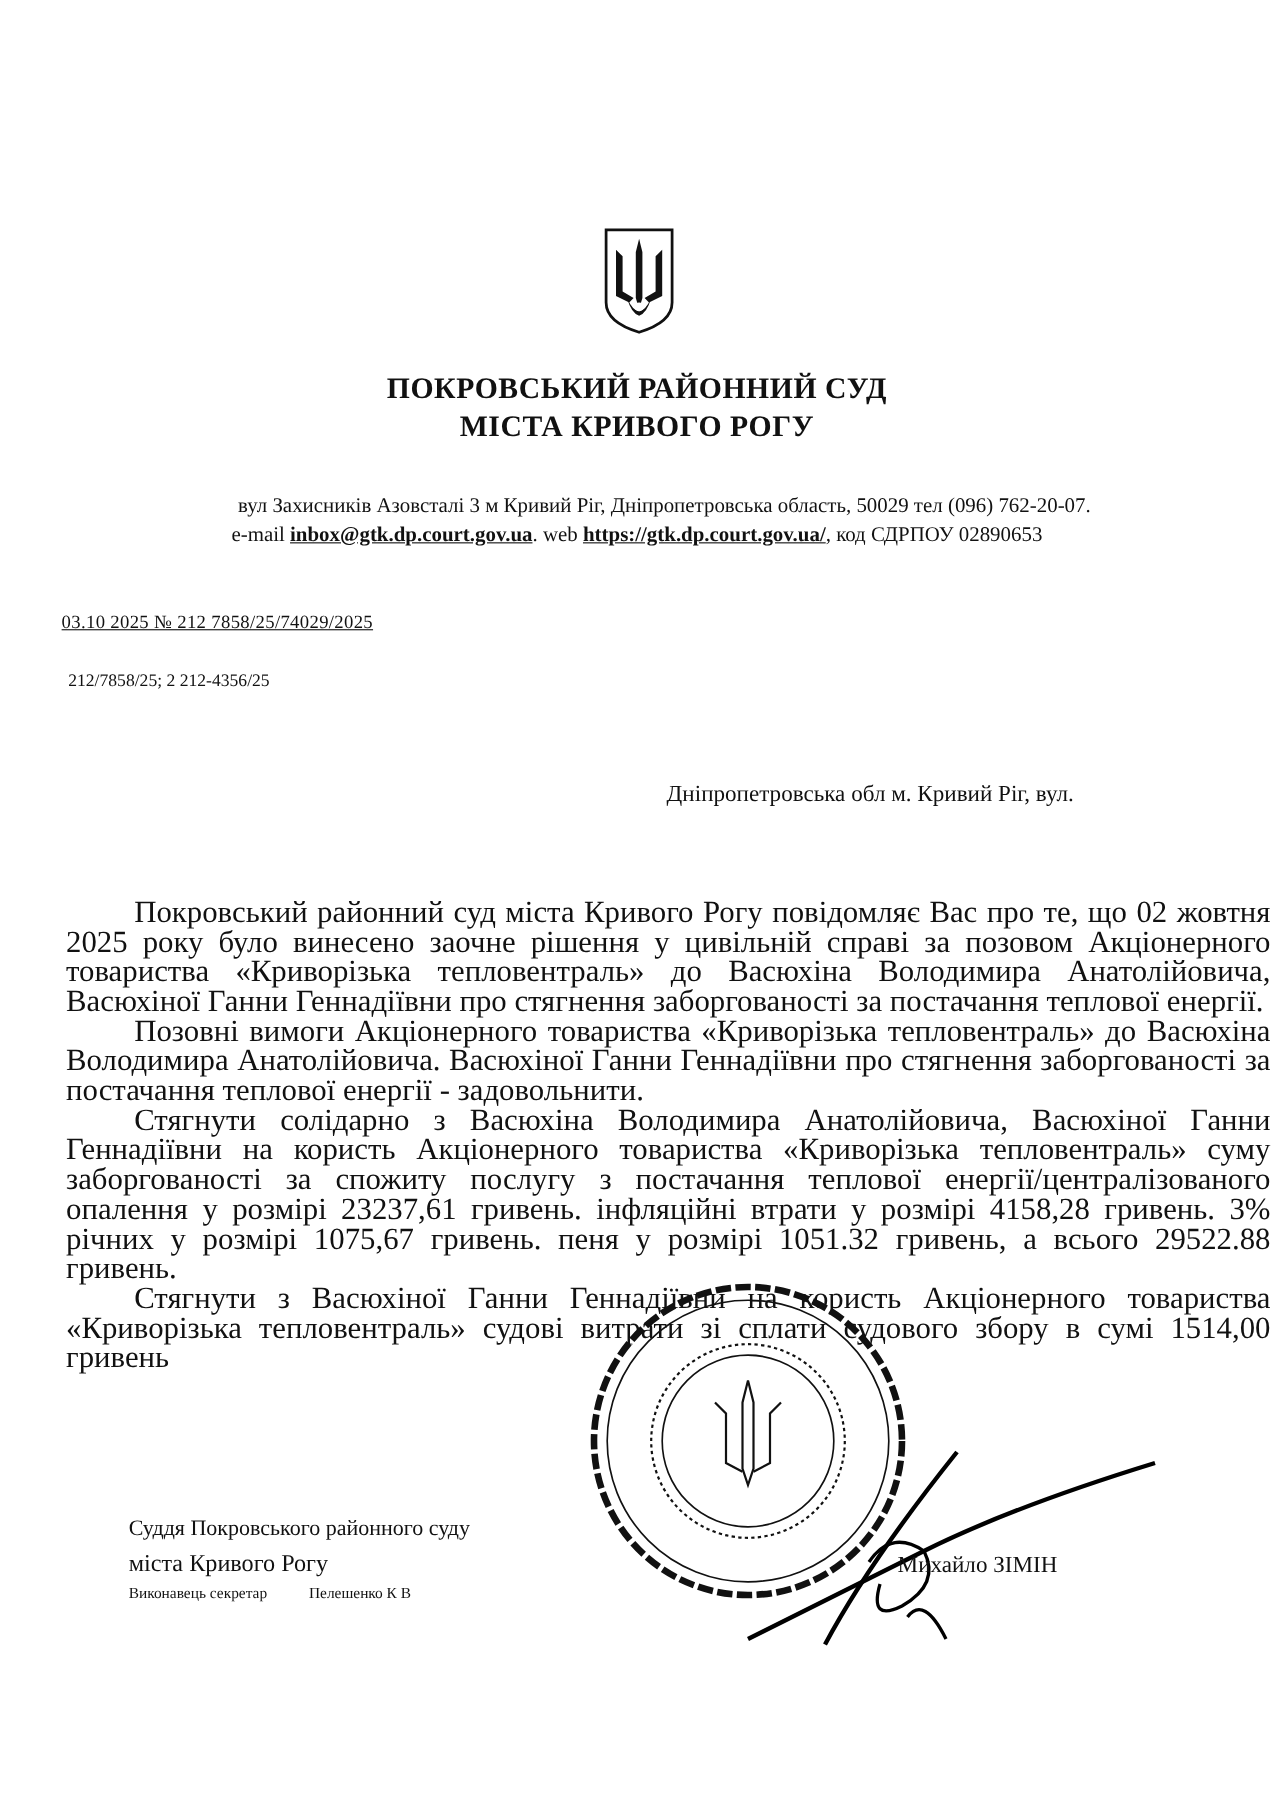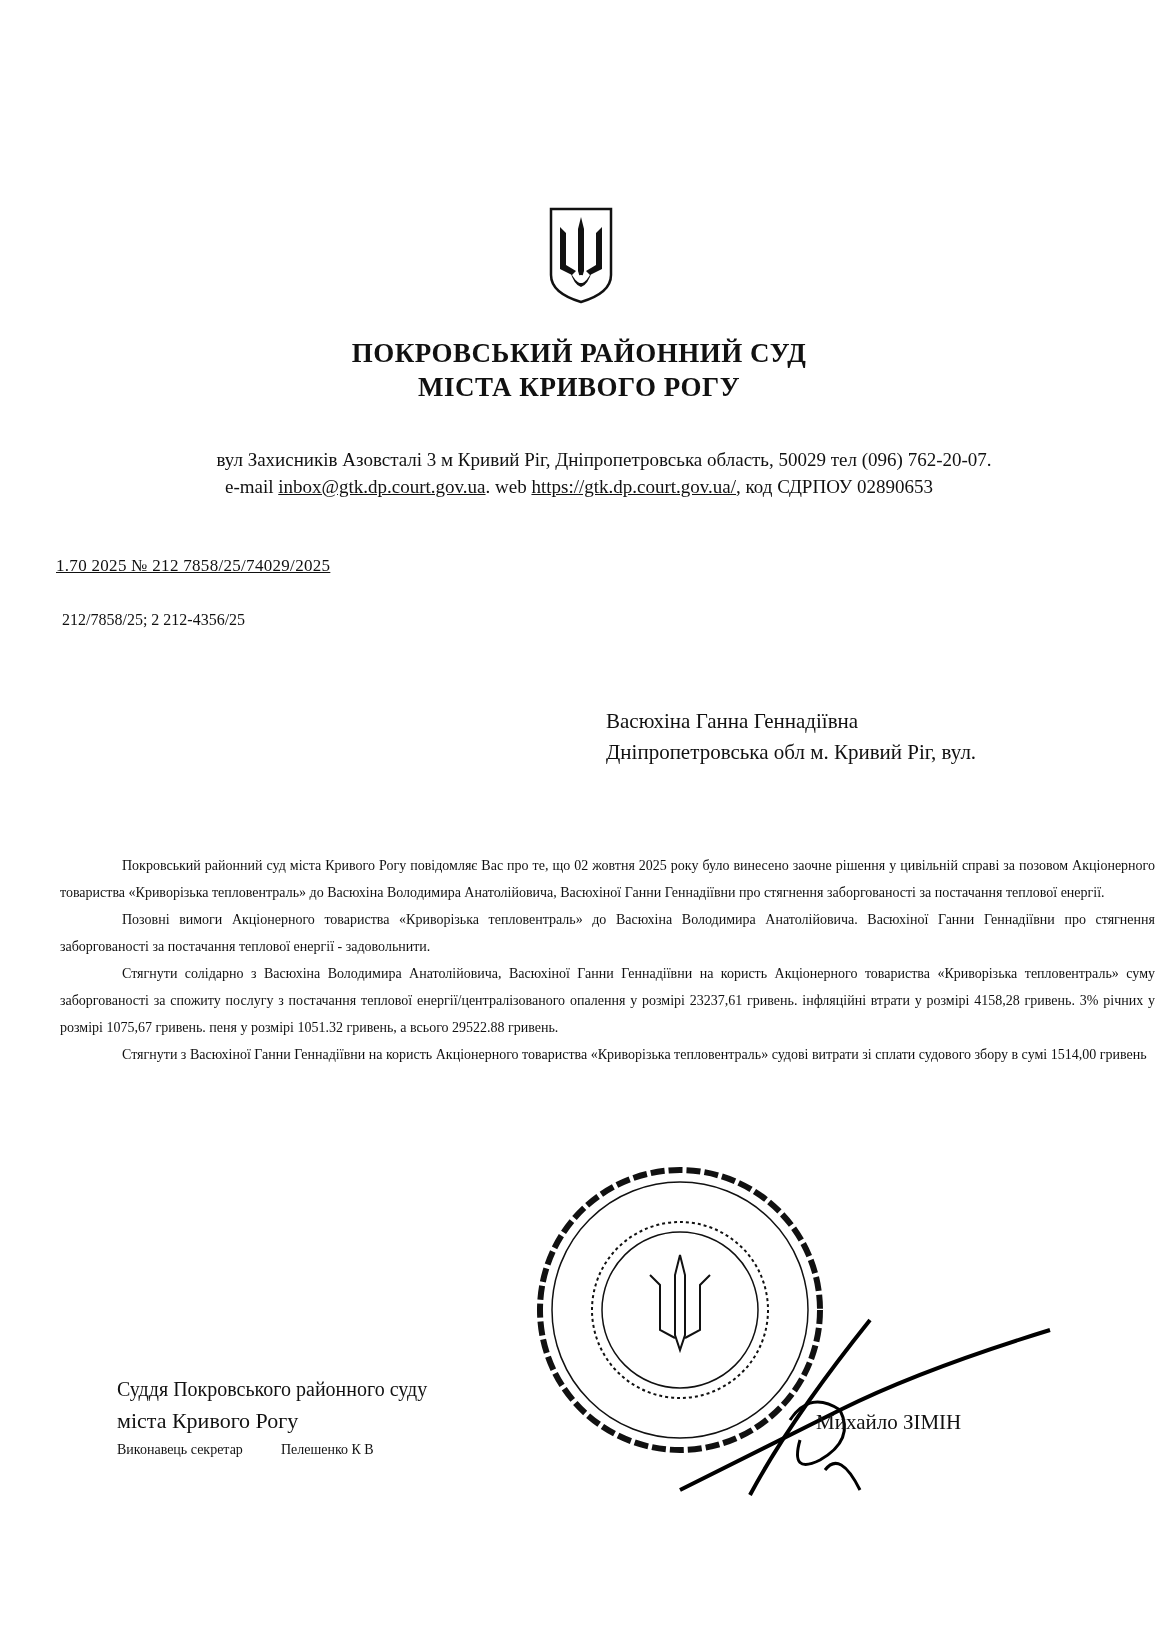--- a/index.html
+++ b/index.html
@@ -7,28 +7,28 @@
          font-family: "Liberation Serif", "DejaVu Serif", serif; color: #111; }
   .page { position: absolute; left: 0; top: 0; width: 968px; height: 1642px; }
   .emblem { position: absolute; left: 548px; top: 205px; width: 66px; height: 100px; }
   .court-title { position: absolute; left: 0; width: 1158px; text-align: center;
                  font-weight: bold; font-size: 27px; letter-spacing: 0.5px; line-height: 34px; }
   .ct1 { top: 336px; }
   .ct2 { top: 370px; }
   .contact { position: absolute; left: 0; width: 1158px; text-align: center; font-size: 19px; line-height: 26px; }
   .cl1 { top: 447px; left: 25px; }
   .cl2 { top: 474px; }
-  .contact .u { text-decoration: underline; }
+  .contact .u { text-decoration: underline; font-weight: bold; }
   .ref { position: absolute; left: 56px; top: 556px; font-size: 17px; text-decoration: underline; letter-spacing: 0.3px; }
   .ref2 { position: absolute; left: 62px; top: 611px; font-size: 16px; }
   .addr { position: absolute; left: 606px; font-size: 21px; line-height: 31px; }
   .addr1 { top: 560px; }
   .addr2 { top: 706px; }
   .addr .line { display: block; white-space: nowrap; }
-  .body-text { position: absolute; left: 60px; top: 852px; width: 1095px; font-size: 14px; line-height: 27px;
+  .body-text { position: absolute; left: 60px; top: 816px; width: 1095px; font-size: 28px; line-height: 27px;
                text-align: justify; }
   .body-text p { margin: 0; text-indent: 62px; }
   .sig { position: absolute; font-size: 20px; text-align: center; }
   .sig1 { left: 117px; top: 1378px; }
   .sig2 { left: 117px; top: 1408px; font-size: 22px; }
   .sig3 { left: 117px; top: 1442px; font-size: 14px; font-family: Liberation Serif, serif; }
   .sig3 .gap { display: inline-block; width: 38px; }
   .signer { position: absolute; left: 816px; top: 1410px; font-size: 21px; }
   .stamp { position: absolute; left: 530px; top: 1160px; width: 300px; height: 300px; }
   .signature { position: absolute; left: 640px; top: 1300px; width: 420px; height: 200px; }
@@ -48,26 +48,25 @@
   </svg>
 
   <div class="court-title ct1">ПОКРОВСЬКИЙ РАЙОННИЙ СУД</div>
   <div class="court-title ct2">МІСТА КРИВОГО РОГУ</div>
 
   <div class="contact cl1">вул  Захисників Азовсталі  3  м  Кривий Ріг,  Дніпропетровська область, 50029 тел  (096) 762-20-07.</div>
   <div class="contact cl2">
     <span>e-mail </span><span class="u">inbox@gtk.dp.court.gov.ua</span><span>.  web </span><span class="u">https://gtk.dp.court.gov.ua/</span><span>, код СДРПОУ 02890653</span>
   </div>
 
-  <div class="ref">1.70 2025 № 212 7858/25/74029/2025</div>
+  <div class="ref">03.10 2025 № 212 7858/25/74029/2025</div>
   <div class="ref2">212/7858/25; 2 212-4356/25</div>
 
 
   <div class="addr addr2">
-    <span class="line">Васюхіна Ганна Геннадіївна</span>
     <span class="line"> Дніпропетровська обл   м. Кривий Ріг, вул.</span>
   </div>
 
   <div class="body-text">
     <p>Покровський районний суд міста Кривого Рогу повідомляє Вас про те, що 02 жовтня 2025 року було винесено заочне рішення у цивільній справі за позовом Акціонерного товариства «Криворізька тепловентраль» до Васюхіна Володимира Анатолійовича, Васюхіної Ганни Геннадіївни про стягнення заборгованості за постачання теплової енергії.</p>
     <p>Позовні вимоги Акціонерного товариства «Криворізька тепловентраль» до Васюхіна Володимира Анатолійовича. Васюхіної Ганни Геннадіївни про стягнення заборгованості за постачання теплової енергії - задовольнити.</p>
     <p>Стягнути солідарно з Васюхіна Володимира Анатолійовича, Васюхіної Ганни Геннадіївни на користь Акціонерного товариства «Криворізька тепловентраль» суму заборгованості за спожиту послугу з постачання теплової енергії/централізованого опалення у розмірі 23237,61 гривень. інфляційні втрати у розмірі 4158,28 гривень. 3% річних у розмірі 1075,67 гривень. пеня у розмірі 1051.32 гривень, а всього 29522.88 гривень.</p>
     <p>Стягнути з Васюхіної Ганни Геннадіївни на користь Акціонерного товариства «Криворізька тепловентраль» судові витрати зі сплати судового збору в сумі 1514,00 гривень</p>
   </div>
 

